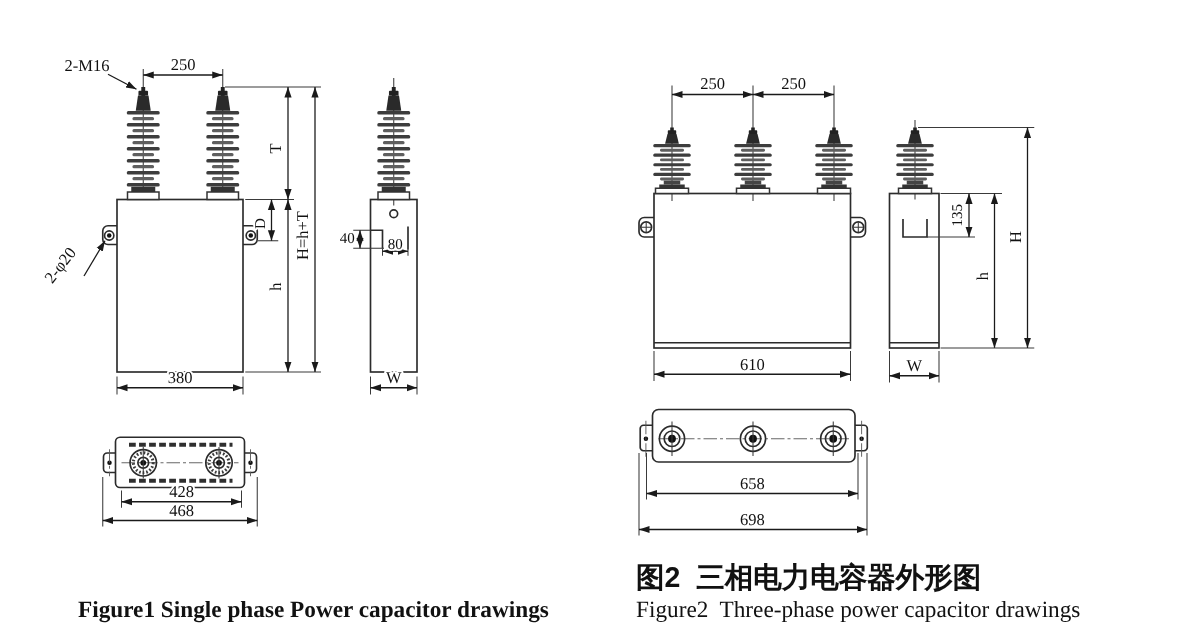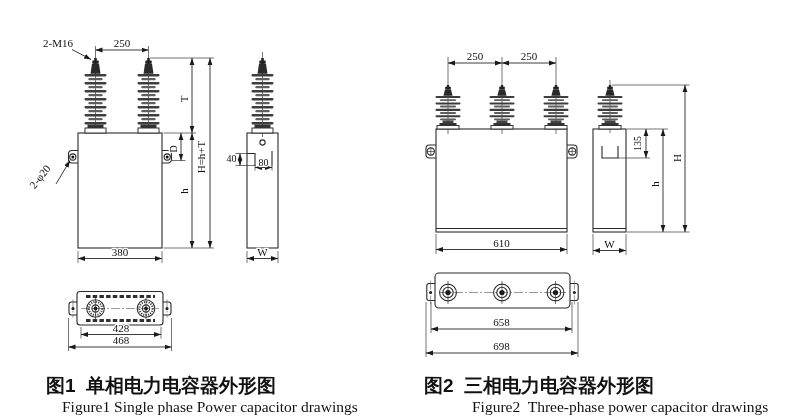--- a/index.html
+++ b/index.html
@@ -274,18 +274,17 @@
     <line class="dim" x1="431" y1="329" x2="572" y2="329"></line>
     <text class="t mid" x="501.5" y="326">658</text>
 
     <line class="thin" x1="426" y1="302" x2="426" y2="357"></line>
     <line class="thin" x1="578" y1="302" x2="578" y2="357"></line>
     <line class="dim" x1="426" y1="353" x2="578" y2="353"></line>
     <text class="t mid" x="501.5" y="350">698</text>
   </g>
 </svg>
 
-<div class="cap-zh" style="left:46px;top:376px;">图1  单相电力电容器外形图</div>
-<div class="cap-en" style="left:62px;top:398px;">Figure1 Single phase Power capacitor drawings</div>
+<div class="cap-en" style="left:52px;top:398px;font-weight:bold;">Figure1 Single phase Power capacitor drawings</div>
 <div class="cap-zh" style="left:424px;top:376px;text-align:right;">图2  三相电力电容器外形图</div>
-<div class="cap-en" style="left:424px;top:398px;margin-left:48px;">Figure2  Three-phase power capacitor drawings</div>
+<div class="cap-en" style="left:424px;top:398px;">Figure2  Three-phase power capacitor drawings</div>
 
 </div>
 
 </body></html>

